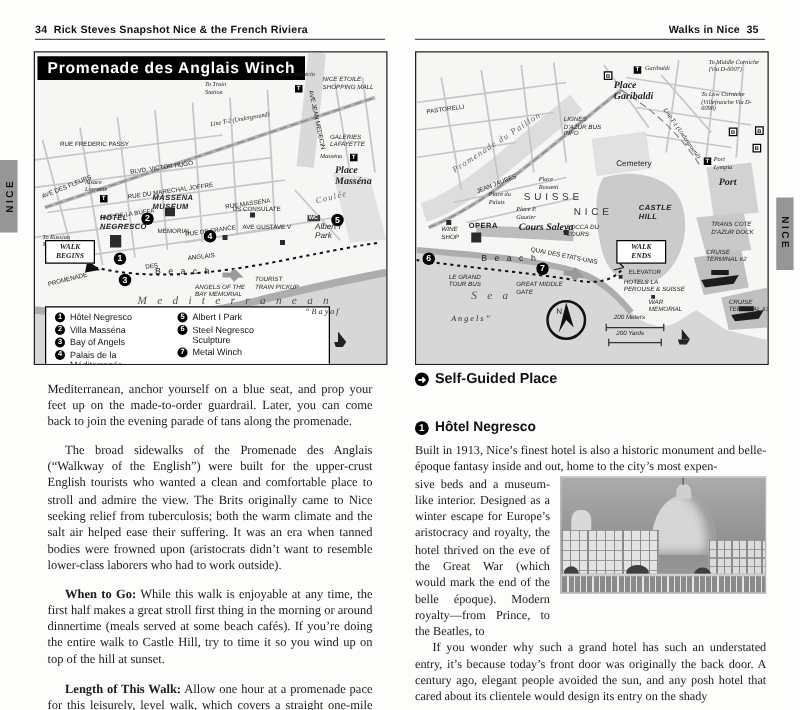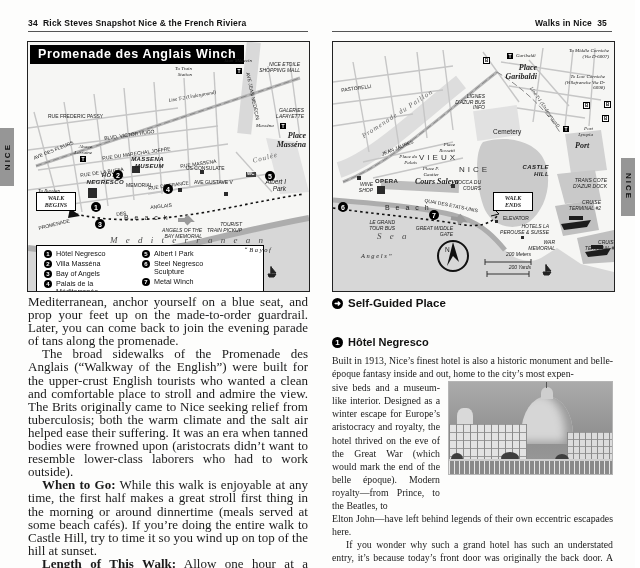--- a/index.html
+++ b/index.html
@@ -30,21 +30,21 @@
       font-size:6px;line-height:1.1;white-space:nowrap;transform-origin:left top;}
   .ml.tiny{font-size:5px;}
   .ml.small{font-size:6.5px;}
   .ml.poi{font-size:6px;font-weight:bold;letter-spacing:.4px;}
   .ml.it{font-family:"Liberation Serif",serif;font-style:italic;}
   .ml.place{font-family:"Liberation Serif",serif;font-style:italic;font-weight:bold;font-size:8px;}
   .ml.sea{font-family:"Liberation Serif",serif;font-style:italic;font-size:9px;letter-spacing:3px;color:#4e4e4e;}
   .ml.beach{font-size:7px;letter-spacing:2px;}
   .ml.sp2{font-size:8px;letter-spacing:3px;color:#333;}
   .ml.park{font-family:"Liberation Serif",serif;font-style:italic;font-size:7px;letter-spacing:1px;color:#666;}
-  .ml.c{white-space:normal;text-align:right;font-style:italic;}
+  .ml.c{white-space:normal;text-align:left;font-style:italic;}
   .ml.tstop{background:#000;color:#fff;font-size:5px;font-weight:bold;width:6px;height:6px;
             line-height:6px;text-align:center;white-space:nowrap;}
   .ml.bstop{border:1px solid #000;background:#fff;color:#000;font-size:4.5px;font-weight:bold;
             width:5px;height:5px;line-height:5px;text-align:center;}
   .ml.wc{background:#3c3c3c;color:#fff;font-size:4.5px;font-weight:bold;padding:0 1px;}
   .ml.walkbox{border:1px solid #000;background:#fff;font-family:"Liberation Serif",serif;
               font-style:italic;font-weight:bold;font-size:6px;padding:2px 3px;
               white-space:normal;width:32px;text-align:center;}
   .mk{position:absolute;width:10px;height:10px;border-radius:50%;background:#000;color:#fff;
       font-size:7px;font-weight:bold;display:flex;align-items:center;justify-content:center;
@@ -54,21 +54,21 @@
   .legend{position:absolute;left:8px;top:203px;width:212px;background:#fff;border:1px solid #000;
           display:flex;gap:8px;padding:4px 7px 4px 7px;}
   .lg-col{display:flex;flex-direction:column;gap:2px;}
   .lg-item{display:flex;gap:4px;align-items:flex-start;
            font-family:"Liberation Sans",sans-serif;font-size:7.2px;line-height:1.1;color:#111;}
   .lg-item .mk{position:static;width:8px;height:8px;font-size:6px;flex:0 0 auto;}
   .lg-item .lbl{max-width:78px;}
 
   
   .bodytext{position:absolute;text-align:justify;}
-  .bodytext p{margin:0;font-size:13px;line-height:13.1px;}
+  .bodytext p{margin:10px;font-size:10px;line-height:13.1px;}
   .bodytext p.ind{text-indent:14px;}
   .bodytext b{font-weight:bold;}
 
   
   .sec-head{position:absolute;display:flex;align-items:center;gap:5px;
             font-family:"Liberation Sans",sans-serif;font-weight:bold;color:#111;}
   .circle-ic{width:11px;height:11px;border-radius:50%;background:#000;color:#fff;
              display:flex;align-items:center;justify-content:center;font-size:8px;font-weight:bold;}
   .walknote{position:absolute;font-style:italic;font-size:9.3px;color:#222;}
 
@@ -339,21 +339,21 @@
       <span class="ml bstop" style="left: 269px; top: 73px;">B</span>
       <span class="ml it tiny" style="left: 200px; top: 44px; transform: rotate(55deg);">Line T-1 (Underground)</span>
       <span class="ml tiny c" style="left: 118px; top: 52px; width: 34px;">LIGNES D'AZUR BUS INFO</span>
       <span class="ml park" style="left: 28px; top: 92px; transform: rotate(-33deg);">Promenade du Paillon</span>
       <span class="ml tiny" style="left: 8px; top: 46px; transform: rotate(-8deg);">PASTORELLI</span>
       <span class="ml tiny" style="left: 48px; top: 110px; transform: rotate(-22deg);">JEAN JAURES</span>
       <span class="ml small" style="left: 160px; top: 86px;">Cemetery</span>
       <span class="ml tstop" style="left: 230px; top: 84px;">T</span>
       <span class="ml it tiny c" style="left: 238px; top: 84px; width: 22px;">Port Lympia</span>
       <span class="ml place" style="left: 242px; top: 100px;">Port</span>
-      <span class="ml sp2" style="left: 86px; top: 112px;">VIEUX</span>
+      <span class="ml sp2" style="left: 86px; top: 112px;">SUISSE</span>
       <span class="ml sp2" style="left: 126px; top: 124px;">NICE</span>
       <span class="ml poi c" style="left: 178px; top: 122px; width: 38px;">CASTLE HILL</span>
       <span class="ml it tiny c" style="left: 98px; top: 100px; width: 24px;">Place Rossetti</span>
       <span class="ml it tiny c" style="left: 58px; top: 112px; width: 26px;">Place du Palais</span>
       <span class="ml it tiny c" style="left: 80px; top: 124px; width: 26px;">Place P. Gautier</span>
       <span class="ml tiny c" style="left: 20px; top: 140px; width: 20px;">WINE SHOP</span>
       <span class="ml poi" style="left: 42px; top: 136px;">OPERA</span>
       <span class="ml place" style="left: 82px; top: 136px;">Cours Saleya</span>
       <span class="ml tiny c" style="left: 120px; top: 138px; width: 28px;">SOCCA DU COURS</span>
       <span class="ml tiny c" style="left: 236px; top: 136px; width: 38px;">TRANS COTE D'AZUR DOCK</span>
@@ -404,17 +404,16 @@
         <div class="ph-flag"></div>
         <div class="ph-tower"></div>
         <div class="ph-bldg1"></div>
         <div class="ph-bldg2"></div>
         <div class="ph-palm" style="left:52px;bottom:10px;"></div>
         <div class="ph-palm" style="left:106px;bottom:8px;width:14px;"></div>
         <div class="ph-palm" style="left:2px;bottom:9px;width:12px;"></div>
         <div class="ph-fence"></div>
       </div>
     </div>
-    <div>Elton John—have left behind legends of their own eccentric escapades here.</div>
     <div style="text-indent:14px;">If you wonder why such a grand hotel has such an understated entry, it’s because today’s front door was originally the back door. A century ago, elegant people avoided the sun, and any posh hotel that cared about its clientele would design its entry on the shady</div>
   </div>
 
 </div>
 
 </body></html>

